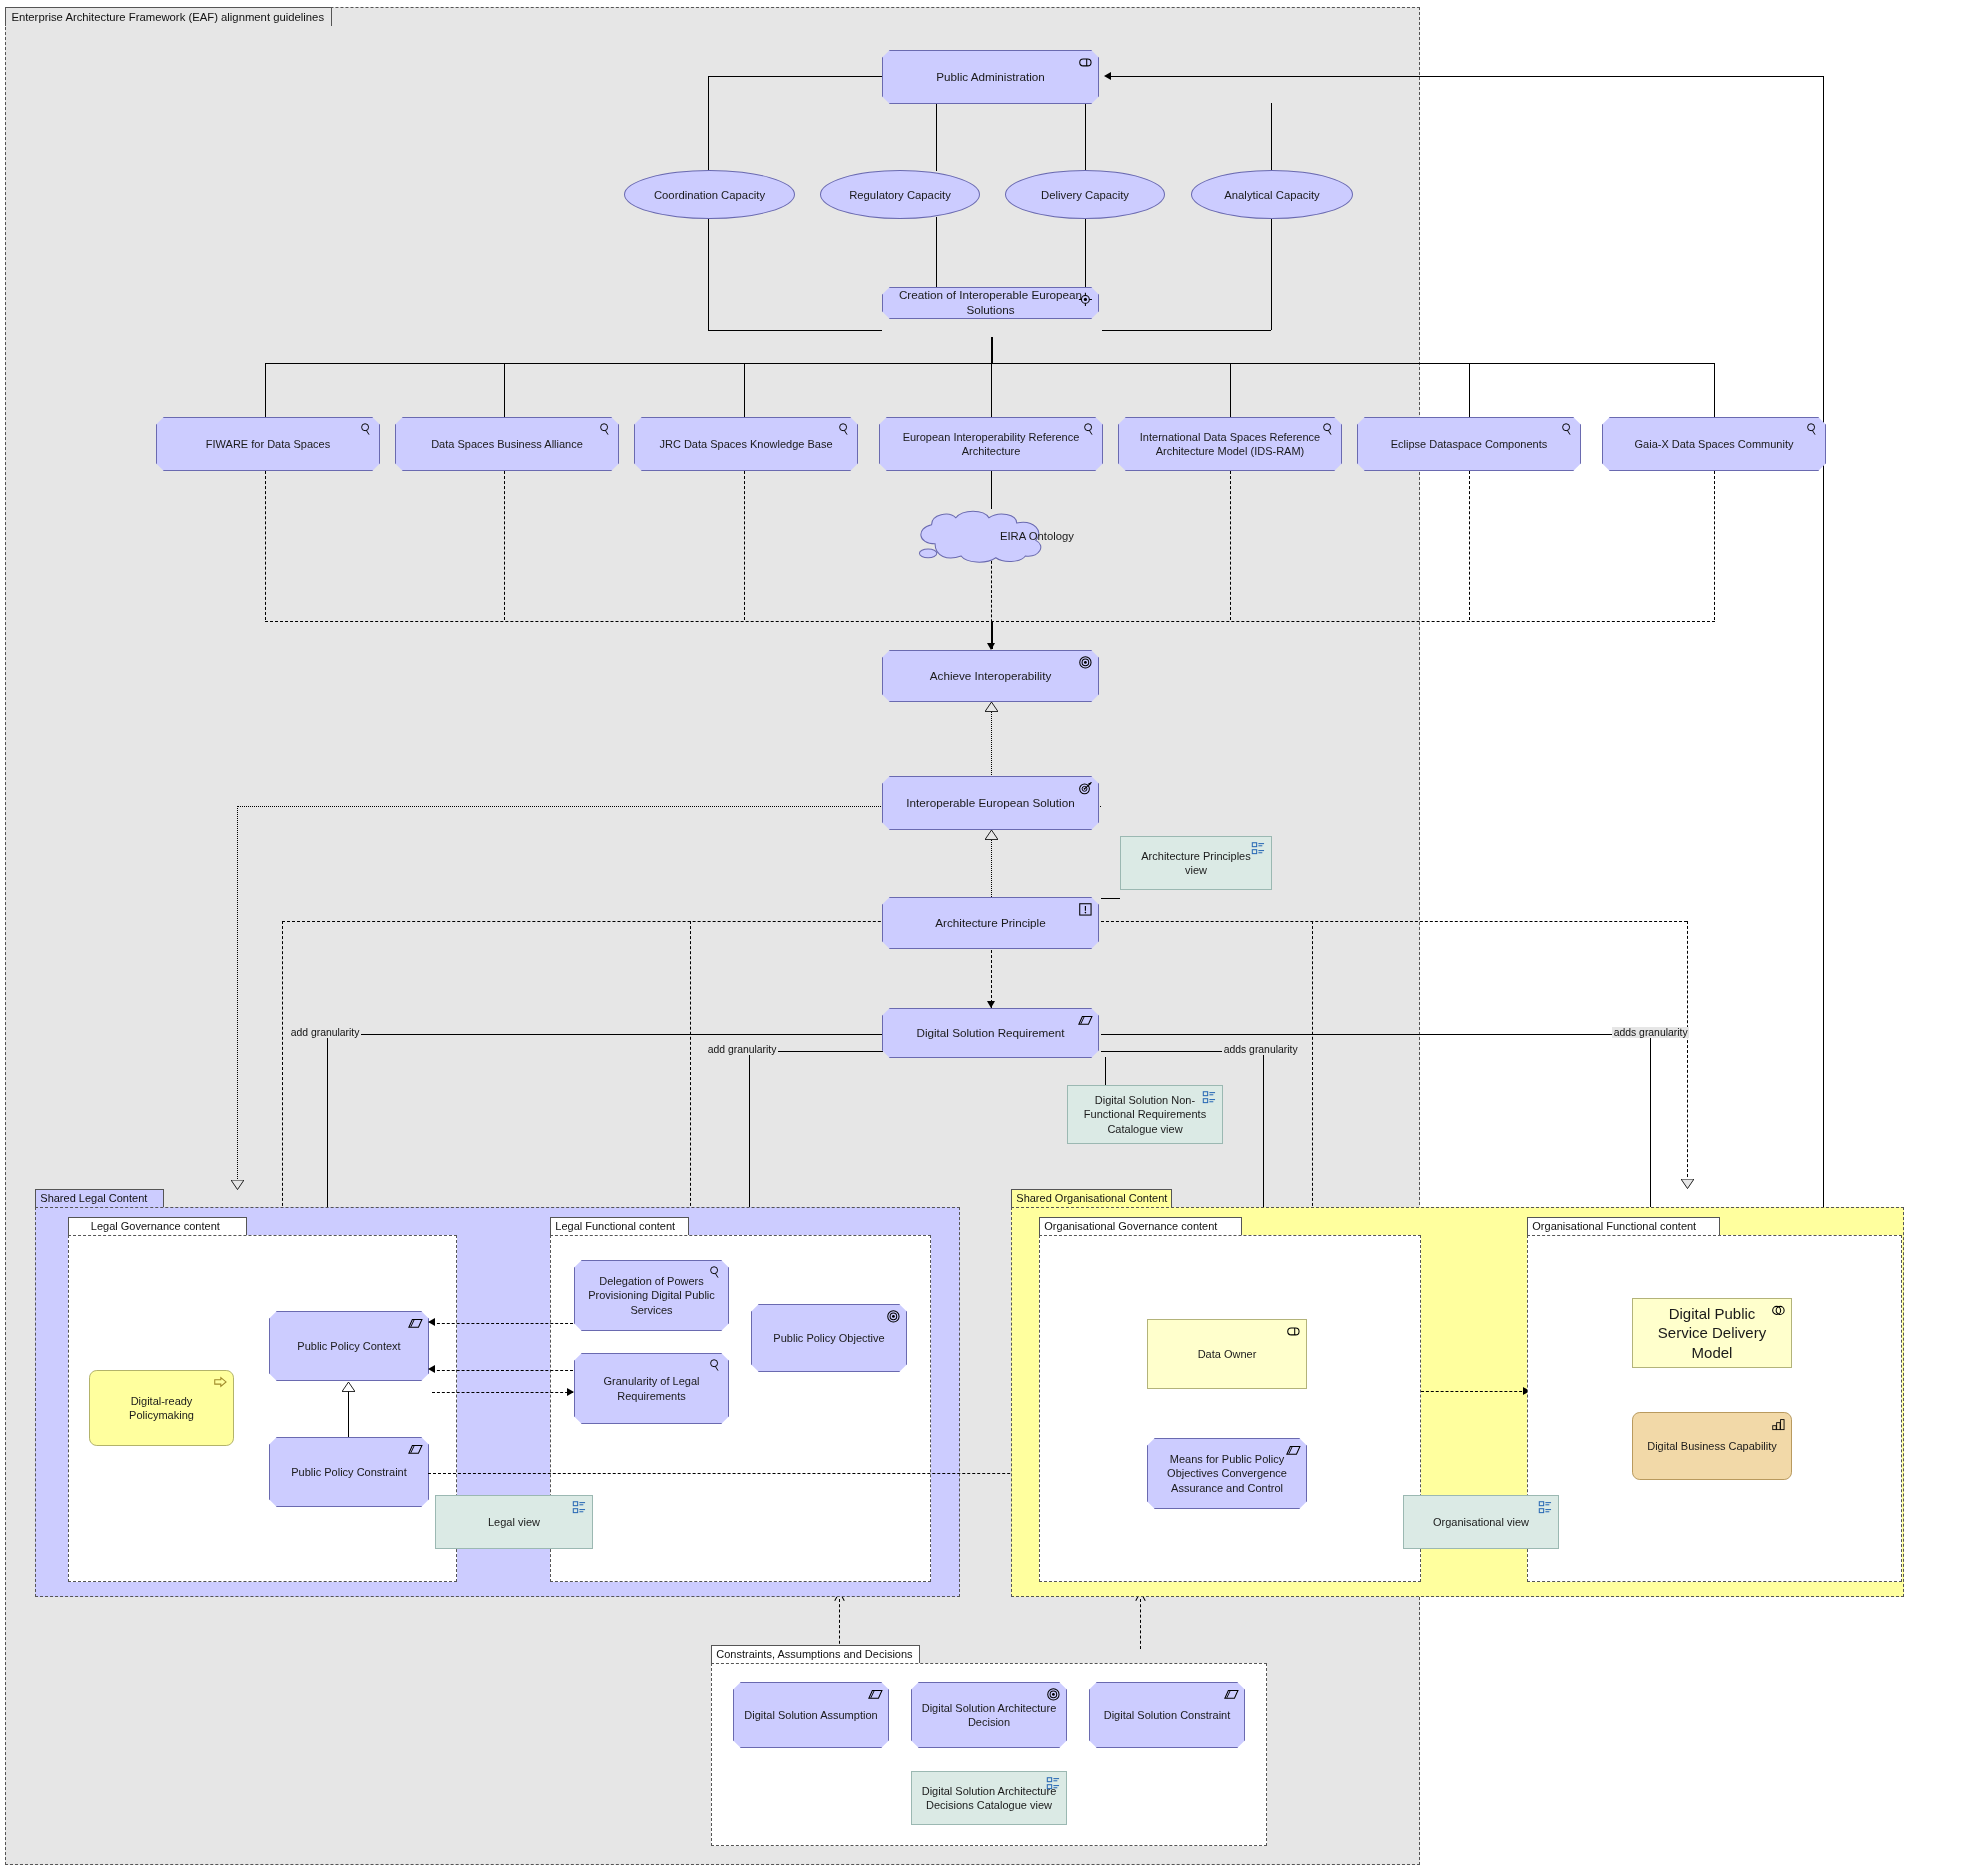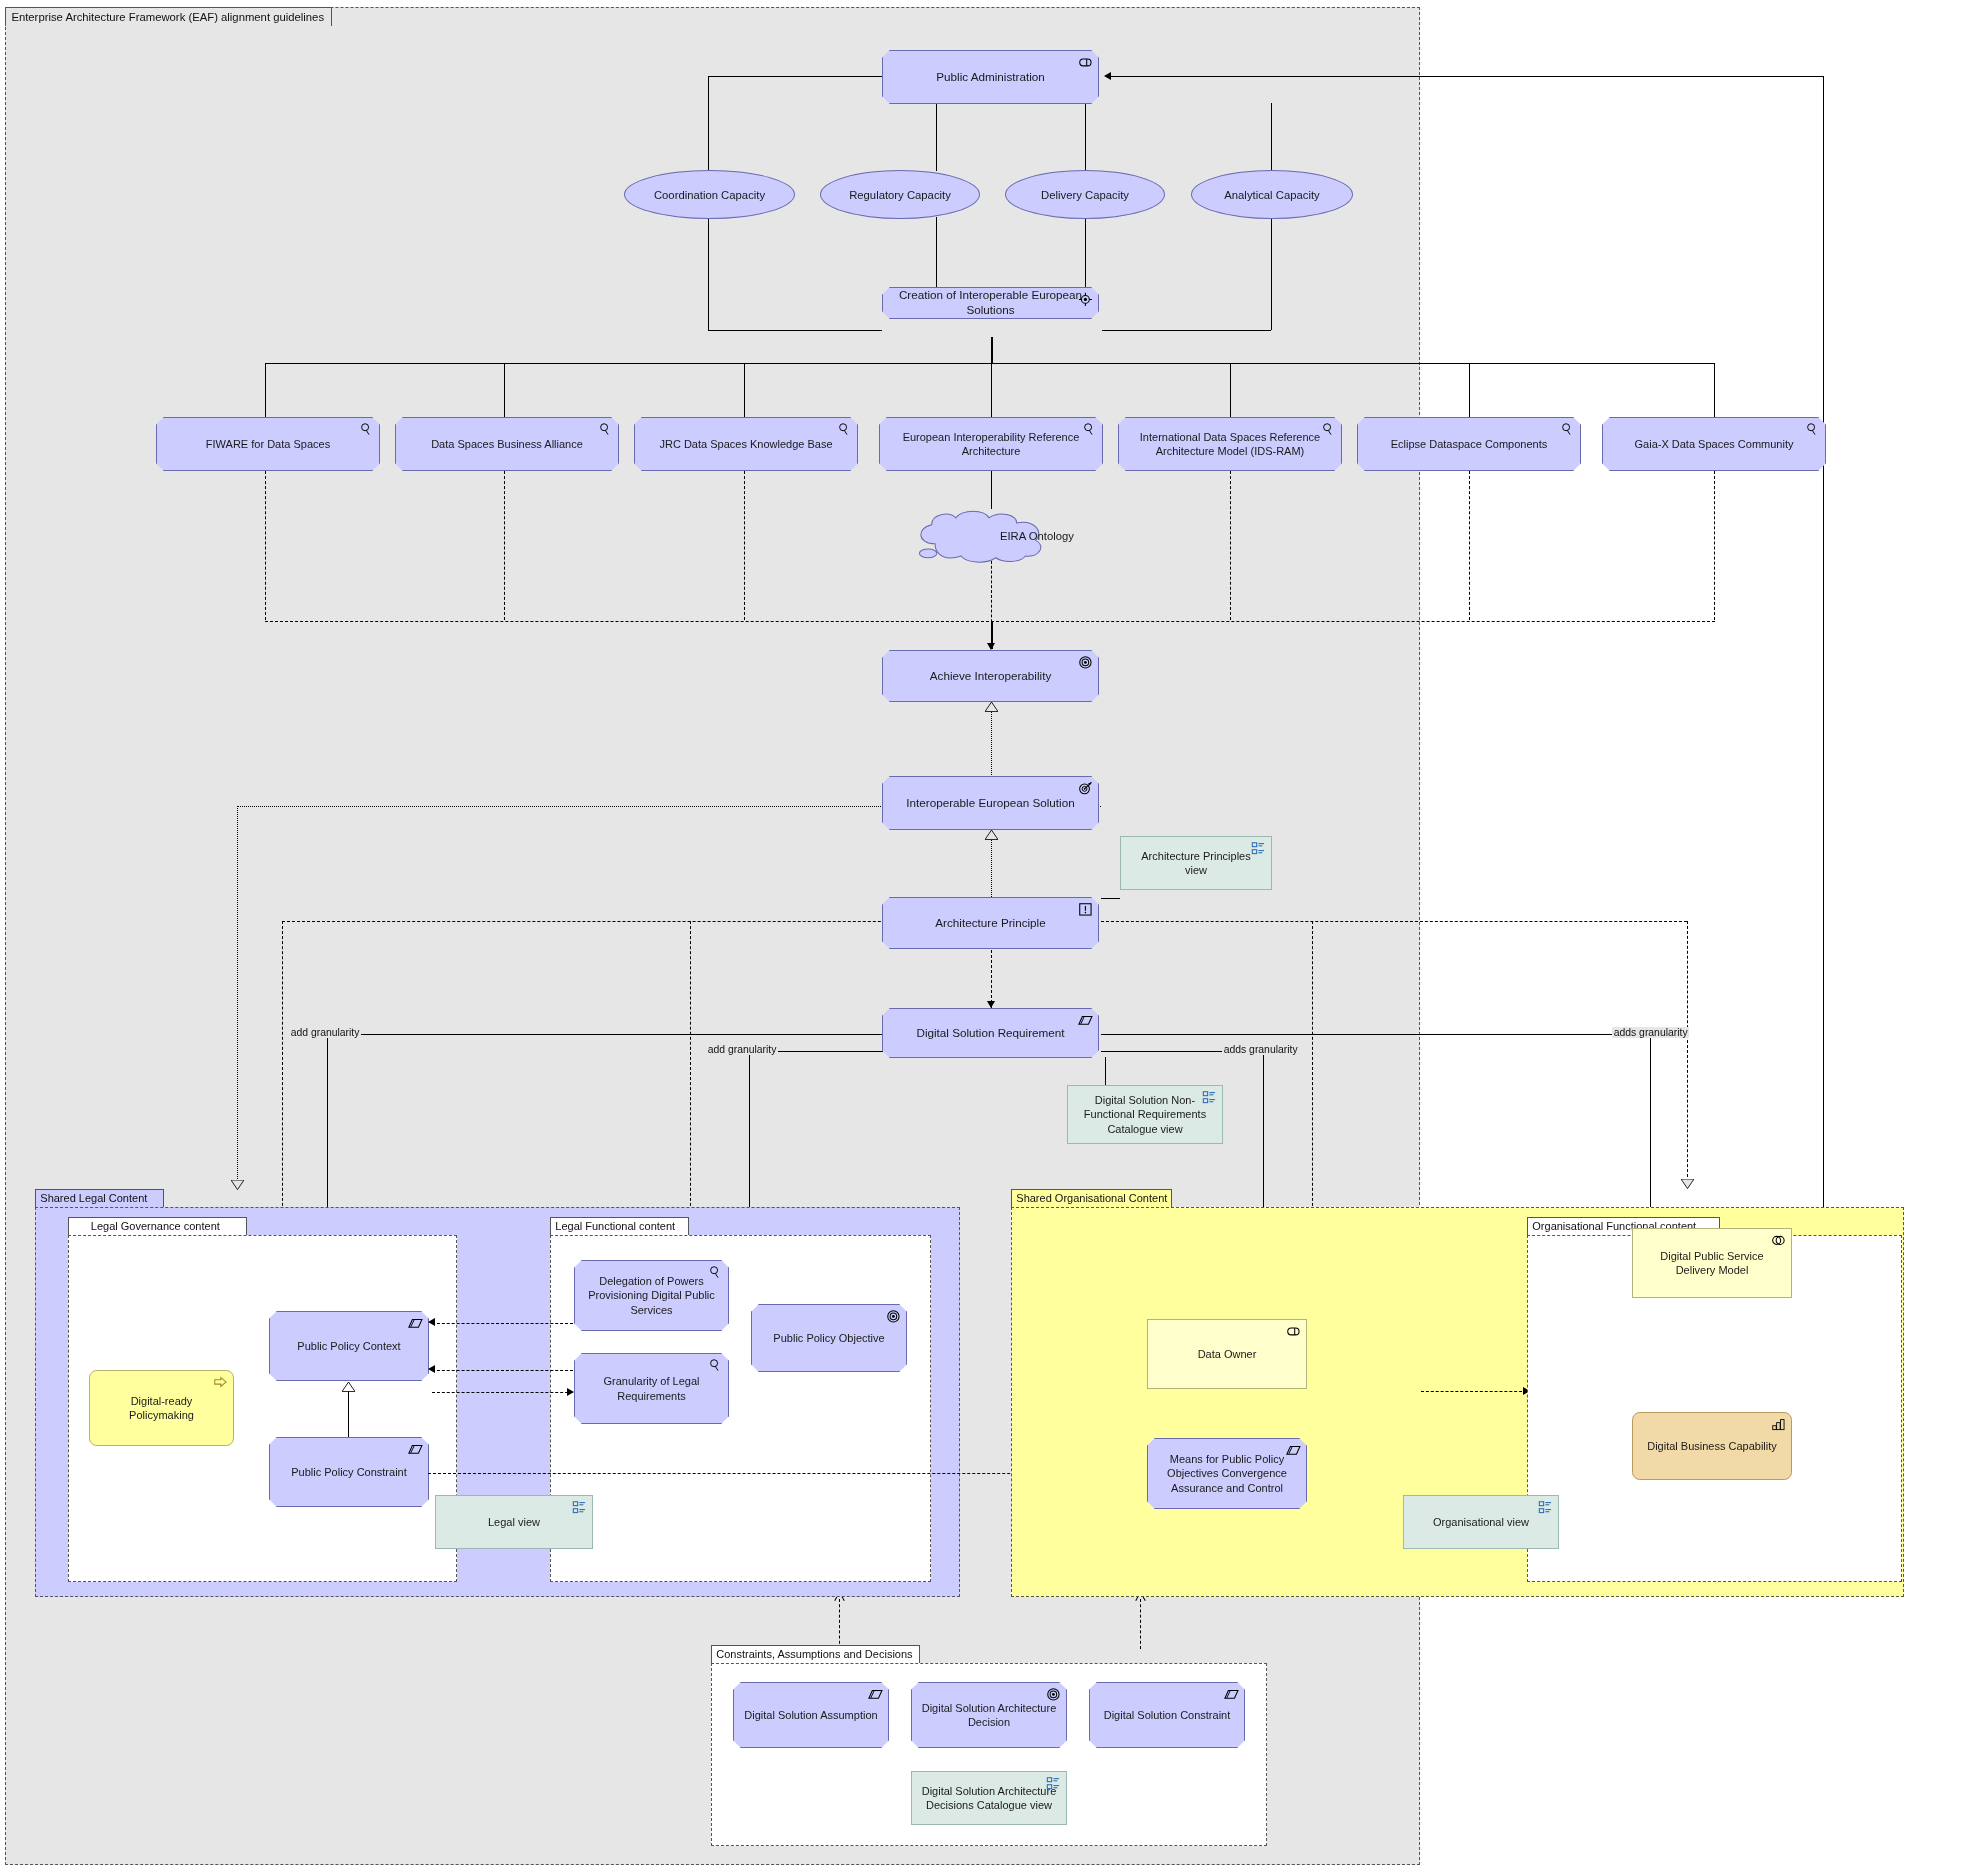--- a/index.html
+++ b/index.html
@@ -475,20 +475,24 @@
           <line x1="8.5" y1="13.5" x2="13" y2="13.5" stroke="#2a6ab5" stroke-width="1.2"></line>
         </svg>
     </span>
   </div>
 
   <div class="grp" style="left:1011px;top:1189px;width:893px;height:408px;">
     <div class="grp-tab" style="background:#ffff9e;width:161px;">Shared Organisational Content</div>
     <div class="grp-body org-outer" style="left:0;top:18px;width:893px;height:390px;"></div>
   </div>
 
+  <div class="grp" style="left:1039px;top:1217px;width:382px;height:365px;">
+    <div class="grp-tab" style="background:#ffffff;width:203px;">Organisational Governance content</div>
+    <div class="grp-body white-inner" style="left:0;top:18px;width:382px;height:347px;"></div>
+  </div>
 
   <div class="node rect" style="left:1147px;top:1319px;width:160px;height:70px;font-size:11px;">
     <span>Data Owner</span>
     <span class="ic">
       <svg width="14.8" height="14.8" viewBox="0 0 17 17">
           <rect x="2" y="4.5" width="13" height="8" rx="4" fill="none" stroke="#000" stroke-width="1.2"></rect>
           <line x1="10" y1="4.5" x2="10" y2="12.5" stroke="#000" stroke-width="1.2"></line>
         </svg>
     </span>
   </div>
@@ -504,21 +508,21 @@
   </div>
 
   <div class="dash-h" style="position:absolute;left:1421px;top:1391px;width:106px;"></div>
   <div class="arrow-r" style="left:1523px;top:1387px;"></div>
 
   <div class="grp" style="left:1527px;top:1217px;width:375px;height:365px;">
     <div class="grp-tab" style="background:#ffffff;width:193px;">Organisational Functional content</div>
     <div class="grp-body white-inner" style="left:0;top:18px;width:375px;height:347px;"></div>
   </div>
 
-  <div class="node rect" style="left:1632px;top:1228px;width:160px;height:70px;font-size:11px;justify-content:flex-end;">
+  <div class="node rect" style="left:1632px;top:1298px;width:160px;height:70px;font-size:15px;justify-content:flex-end;">
     <span>Digital Public Service Delivery Model</span>
     <span class="ic">
       <svg width="14.8" height="14.8" viewBox="0 0 17 17">
           <circle cx="6.5" cy="8.5" r="4.6" fill="none" stroke="#000" stroke-width="1.2"></circle>
           <circle cx="10.5" cy="8.5" r="4.6" fill="none" stroke="#000" stroke-width="1.2"></circle>
         </svg>
     </span>
   </div>
 
   <div class="node rr-orange" style="left:1632px;top:1412px;width:160px;height:68px;font-size:11px;">

